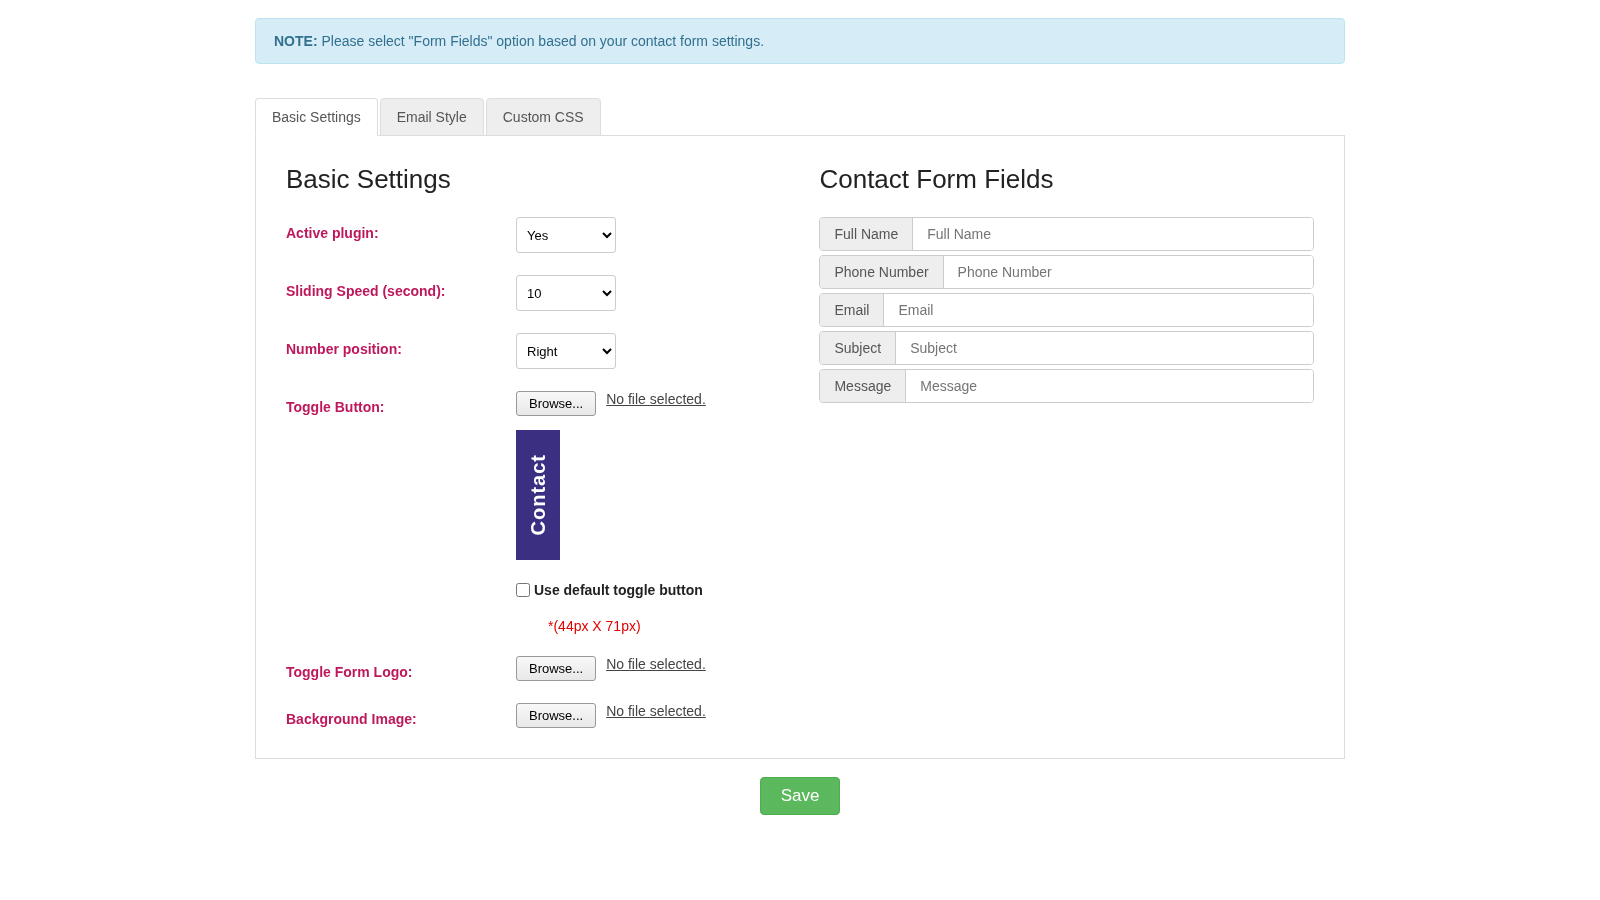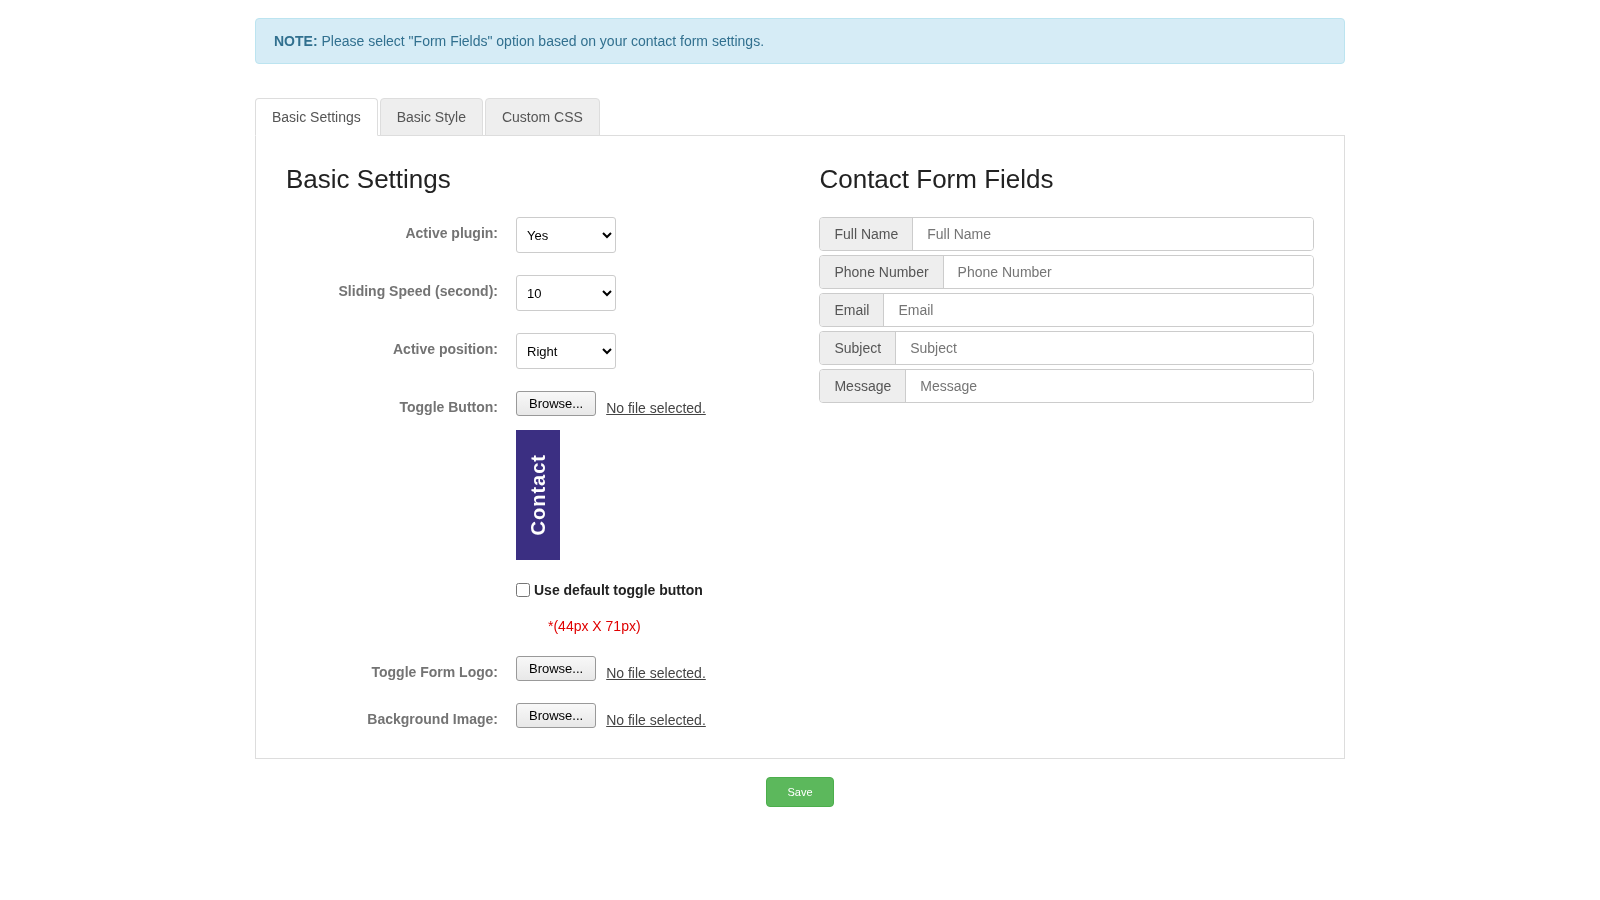--- a/index.html
+++ b/index.html
@@ -11,54 +11,54 @@
 .nav-tabs { list-style: none; display: flex; border-bottom: 1px solid #ddd; }
 .nav-tabs li { }
 .nav-tabs li a { display: block; padding: 10px 16px; border: 1px solid #ddd; background: #eee; color: #555; text-decoration: none; border-radius: 4px 4px 0 0; margin-right: 2px; position: relative; top: 1px; cursor: pointer; }
 .nav-tabs li.active a { background: #fff; border-bottom-color: #fff; color: #555; }
 .tab-content { border: 1px solid #ddd; border-top: none; padding: 28px 30px 30px; }
 .columns { display: flex; gap: 40px; }
 .col-left { flex: 0 0 48%; }
 .col-right { flex: 1; }
 h2.section-title { font-size: 26px; font-weight: 500; margin-bottom: 22px; color: #222; }
 .form-row { display: flex; align-items: flex-start; margin-bottom: 22px; }
-.form-row .lbl { flex: 0 0 230px; text-align: right; font-weight: bold; color: #737373; padding-top: 8px; padding-right: 18px; }
+.form-row .lbl { flex: 0 0 230px; font-weight: bold; color: #be185d; padding-top: 8px; padding-right: 18px; }
 .form-row .ctrl { flex: 1; }
 select.form-select { width: 100px; height: 36px; border: 1px solid #ccc; border-radius: 3px; padding: 4px 6px; font-size: 13px; background: #fff; }
-.file-row { display: flex; align-items: flex-end; gap: 10px; }
+.file-row { display: flex; align-items: flex-start; gap: 10px; }
 .browse-btn { font-size: 13px; padding: 4px 12px; border: 1px solid #999; background: linear-gradient(#f8f8f8,#e8e8e8); border-radius: 3px; cursor: pointer; }
 .file-status { color: #444; text-decoration: underline; }
 .toggle-preview { margin-top: 14px; width: 44px; height: 130px; background: #3b2f82; display: flex; align-items: center; justify-content: center; }
 .toggle-preview span { color: #fff; font-weight: bold; font-size: 20px; writing-mode: vertical-rl; transform: rotate(180deg); letter-spacing: 1px; }
 .checkbox-row { margin-top: 22px; display: flex; align-items: center; gap: 4px; font-weight: bold; color: #222; }
 .checkbox-row input { width: 14px; height: 14px; }
 .dim-note { color: #e00000; font-weight: normal; margin-top: 20px; padding-left: 32px; }
 .field-group { display: flex; align-items: stretch; border: 1px solid #ccc; border-radius: 4px; margin-bottom: 4px; overflow: hidden; height: 34px; }
 .field-group .addon { background: #eee; border-right: 1px solid #ccc; padding: 8px 14px; color: #555; display: flex; align-items: center; white-space: nowrap; }
 .field-group input { flex: 1; border: none; padding: 8px 14px; font-size: 14px; outline: none; color: #555; }
 .save-row { text-align: center; margin-top: 18px; }
-.save-btn { background: #5cb85c; color: #fff; border: 1px solid #4cae4c; border-radius: 4px; padding: 8px 20px; font-size: 11px; cursor: pointer; }
+.save-btn { background: #5cb85c; color: #fff; border: 1px solid #4cae4c; border-radius: 4px; padding: 8px 20px; font-size: 17px; cursor: pointer; }
 </style>
 </head>
 <body>
 
 <div class="container">
 
   <div class="alert">
     <strong>NOTE:</strong>
     <span>Please select "Form Fields" option based on your contact form settings.</span>
   </div>
 
   <div class="tabs-wrap">
     <ul class="nav-tabs">
       <li class="active">
           <a>Basic Settings</a>
         </li>
       <li>
-          <a>Basic Style</a>
+          <a>Email Style</a>
         </li>
       <li>
           <a>Custom CSS</a>
         </li>
     </ul>
 
     <div class="tab-content">
       <div class="columns">
 
         <div class="col-left">
@@ -76,21 +76,21 @@
           <div class="form-row">
             <div class="lbl">Sliding Speed (second):</div>
             <div class="ctrl">
               <select class="form-select">
                 <option>10</option>
               </select>
             </div>
           </div>
 
           <div class="form-row">
-            <div class="lbl">Active position:</div>
+            <div class="lbl">Number position:</div>
             <div class="ctrl">
               <select class="form-select">
                 <option>Right</option>
               </select>
             </div>
           </div>
 
           <div class="form-row">
             <div class="lbl">Toggle Button:</div>
             <div class="ctrl">

